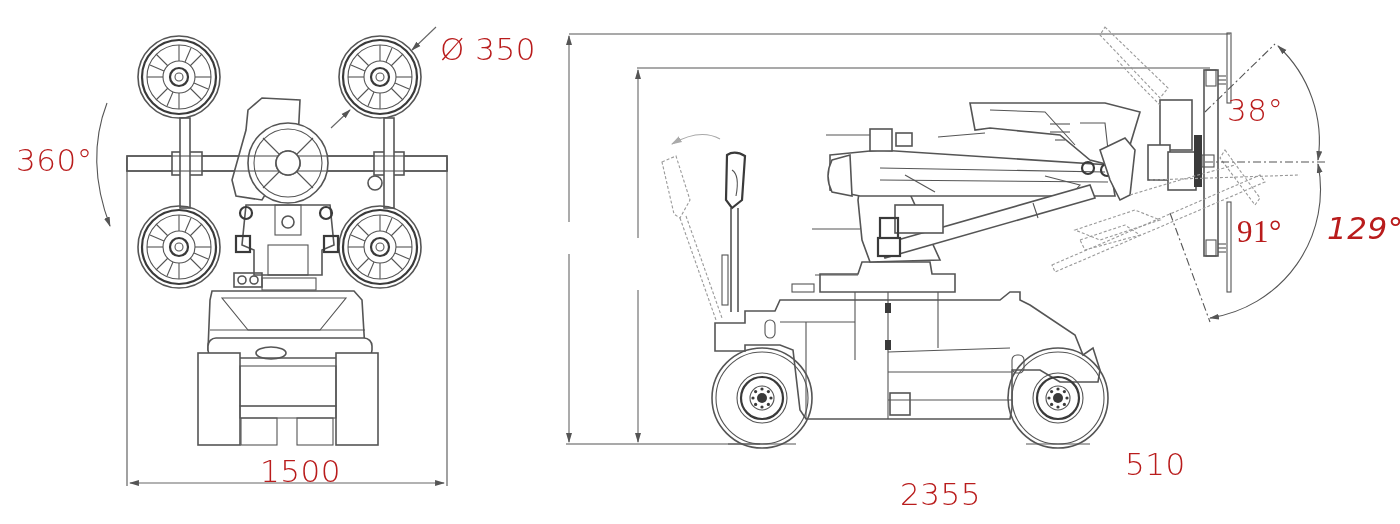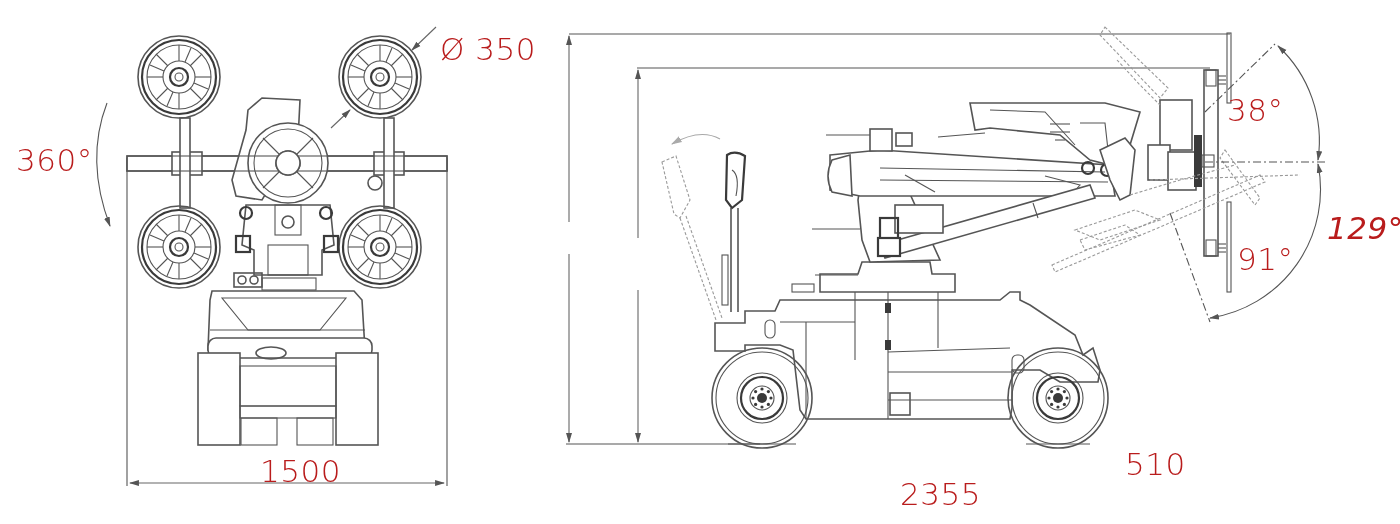--- a/index.html
+++ b/index.html
@@ -280,14 +280,14 @@
     </g>
   </g>
 </svg>
 
 <div class="dim-label" style="left:440px; top:34px;">Ø 350</div>
 <div class="dim-label" style="left:16px; top:145px;">360°</div>
 <div class="dim-label" style="left:260px; top:456px;text-align:center;">1500</div>
 <div class="dim-label" style="left:900px; top:479px;">2355</div>
 <div class="dim-label" style="left:1125px; top:449px;text-align:center;">510</div>
 <div class="dim-label" style="left:1227px; top:95px;">38°</div>
-<div class="dim-label" style="left:1237px; top:244px;">91°</div>
+<div class="dim-label" style="left:1237px; top:216px;font-family:Liberation Serif, serif;">91°</div>
 <div class="dim-label" style="left:1327px; top:213px;font-style:italic;">129°</div>
 
 </body></html>

